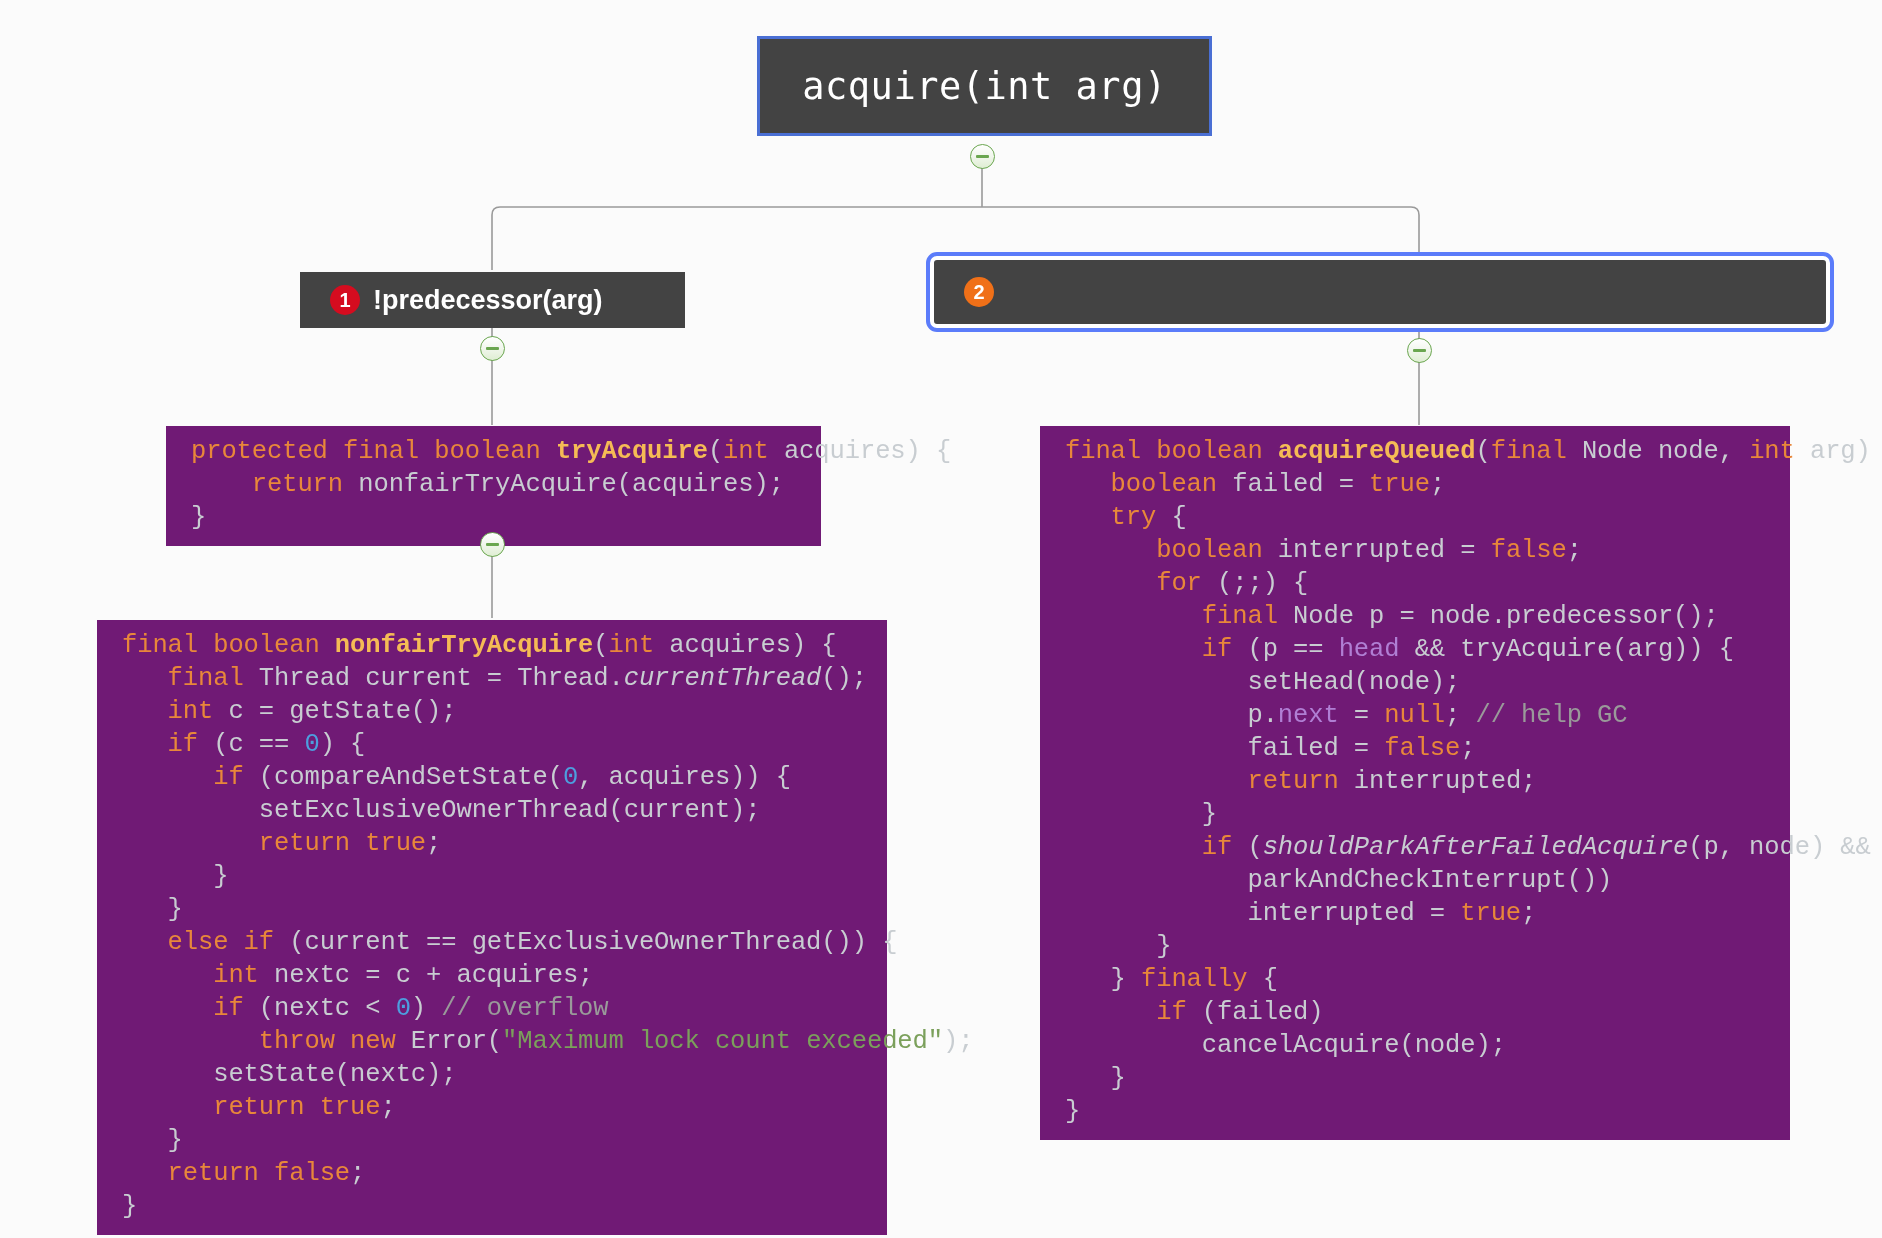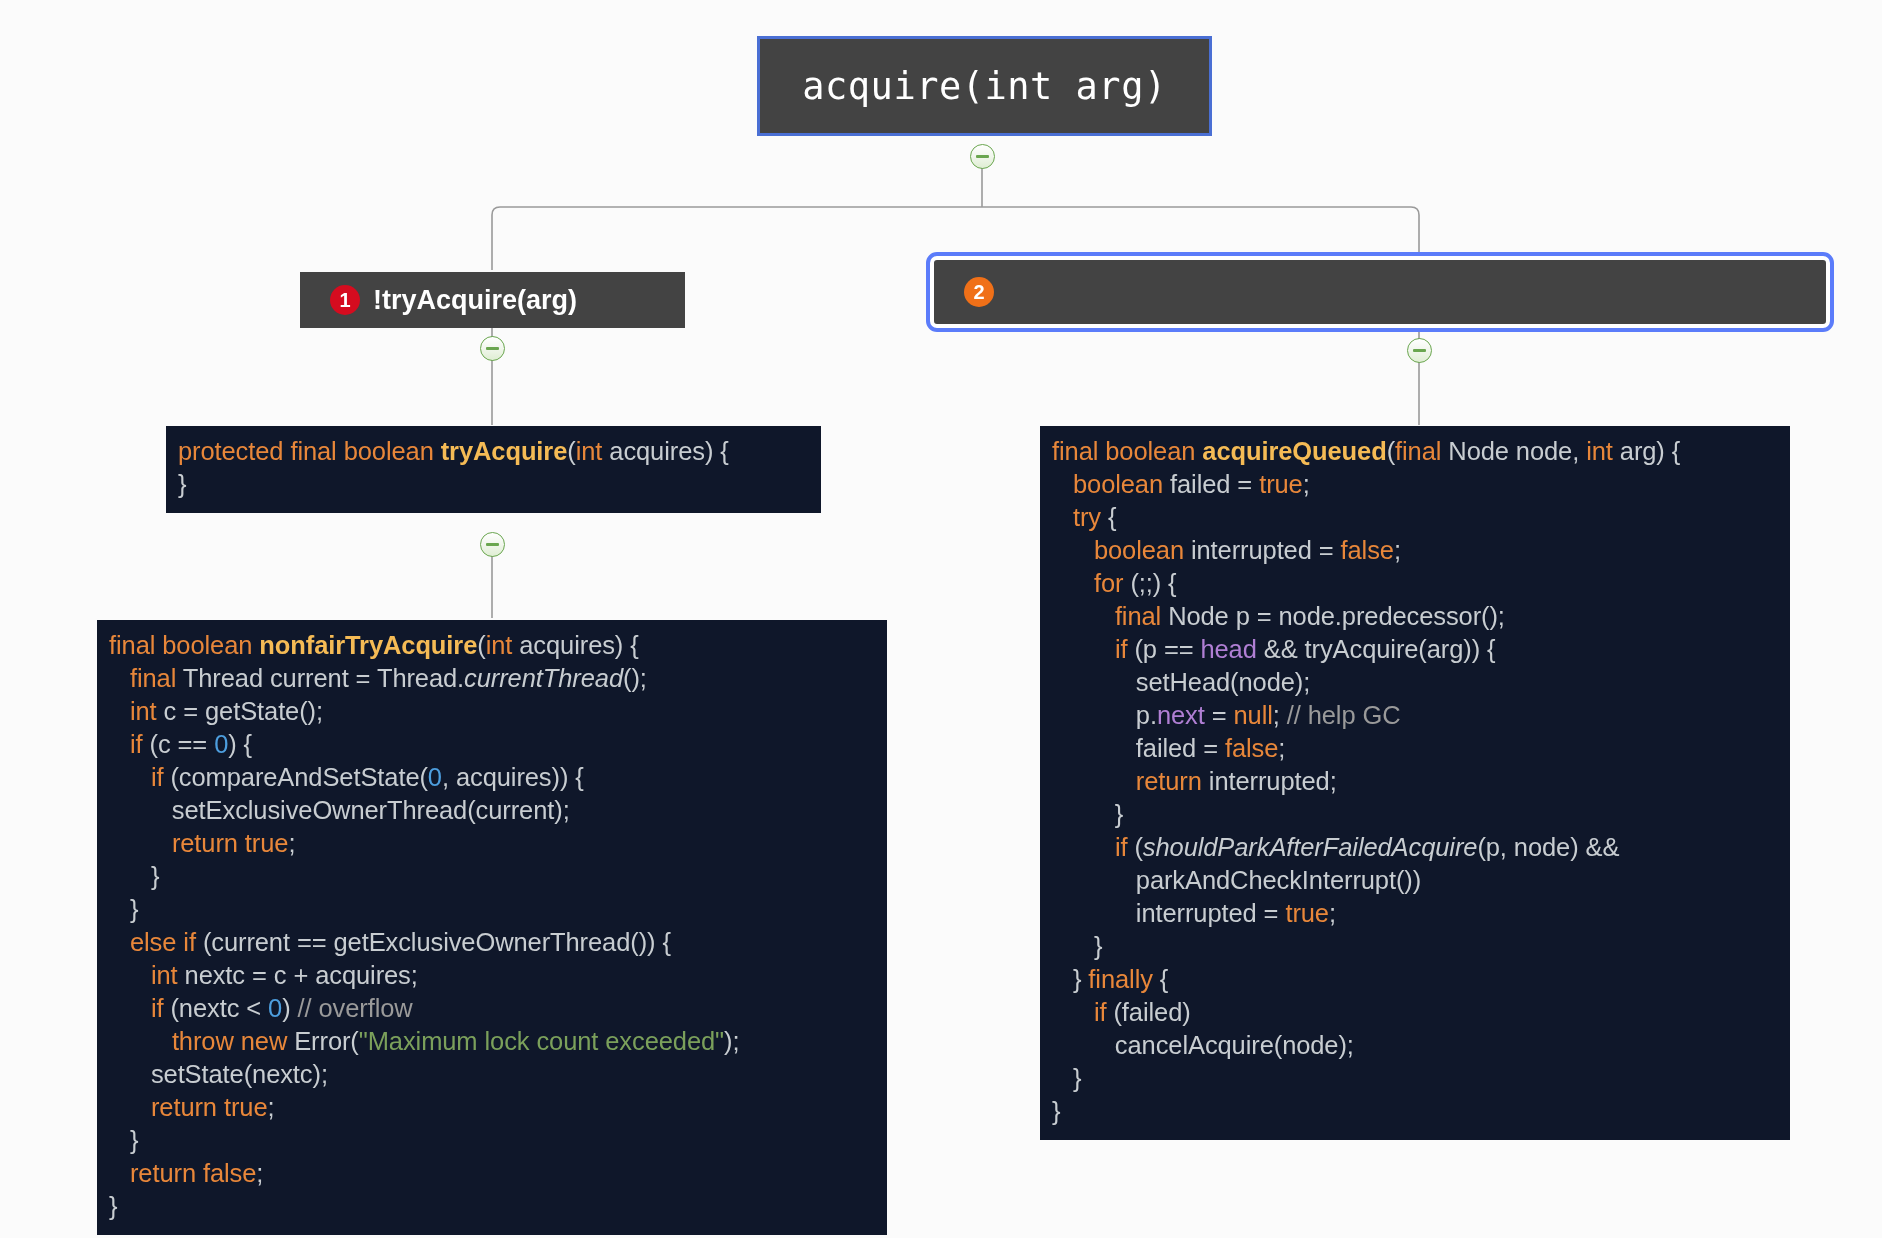--- a/index.html
+++ b/index.html
@@ -64,26 +64,26 @@
     margin-right: 13px;
     flex: 0 0 auto;
     line-height: 1;
   }
   .badge-red { background: #d50c1f; }
   .badge-orange { background: #f07018; }
 
   
   .code-block {
     position: absolute;
-    background: #0f172a;
+    background: #701a75;
     color: #c8cdd1;
-    font-family: Liberation Sans, sans-serif;
+    font-family: Liberation Mono, monospace;
     font-size: 25.5px;
     line-height: 33px;
-    padding: 9px 16px 12px 12px;
+    padding: 9px 16px 12px 25px;
     white-space: pre;
     letter-spacing: -0.1px;
   }
   .kw   { color: #e8873a; }            
   .mth  { color: #f5bb55; font-weight: bold; } 
   .num  { color: #4d9ede; }            
   .str  { color: #7ba05b; }            
   .cmt  { color: #9a9a9a; margin-top: 22px; }            
   .fld  { color: #b07fd4; }            
   .it   { font-style: italic; }        
@@ -129,32 +129,32 @@
   </svg>
 
   <div class="node node-root" style="left:757px; top:36px; width:455px; height:100px;">
     <span>acquire(int arg)</span>
   </div>
 
   <div class="toggle" style="left:970px; top:144px;"></div>
 
   <div class="node node-call" style="left:300px; top:272px; width:385px; height:56px;">
     <span class="badge badge-red">1</span>
-    <span>!tryAcquire(arg)</span>
+    <span>!predecessor(arg)</span>
   </div>
 
   <div class="toggle" style="left:480px; top:336px;"></div>
 
   <div class="node node-call node-selected" style="left:930px; top:256px; width:900px; height:72px;">
     <span class="badge badge-orange">2</span>
   </div>
 
   <div class="toggle" style="left:1407px; top:338px;"></div>
 
-  <div class="code-block" style="left:166px; top:426px; width:655px;"><div><span class="kw">protected final boolean </span><span class="mth">tryAcquire</span><span>(</span><span class="kw">int</span><span> acquires) {</span></div><div><span>}</span></div></div>
+  <div class="code-block" style="left:166px; top:426px; width:655px;"><div><span class="kw">protected final boolean </span><span class="mth">tryAcquire</span><span>(</span><span class="kw">int</span><span> acquires) {</span></div><div><span>    </span><span class="kw">return</span><span> nonfairTryAcquire(acquires);</span></div><div><span>}</span></div></div>
 
   <div class="toggle" style="left:480px; top:532px;"></div>
 
   <div class="code-block" style="left:97px; top:620px; width:790px;"><div><span class="kw">final boolean </span><span class="mth">nonfairTryAcquire</span><span>(</span><span class="kw">int</span><span> acquires) {</span></div><div><span>   </span><span class="kw">final</span><span> Thread current = Thread.</span><span class="it">currentThread</span><span>();</span></div><div><span>   </span><span class="kw">int</span><span> c = getState();</span></div><div><span>   </span><span class="kw">if</span><span> (c == </span><span class="num">0</span><span>) {</span></div><div><span>      </span><span class="kw">if</span><span> (compareAndSetState(</span><span class="num">0</span><span>, acquires)) {</span></div><div><span>         setExclusiveOwnerThread(current);</span></div><div><span>         </span><span class="kw">return true</span><span>;</span></div><div><span>      }</span></div><div><span>   }</span></div><div><span>   </span><span class="kw">else if</span><span> (current == getExclusiveOwnerThread()) {</span></div><div><span>      </span><span class="kw">int</span><span> nextc = c + acquires;</span></div><div><span>      </span><span class="kw">if</span><span> (nextc &lt; </span><span class="num">0</span><span>) </span><span class="cmt">// overflow</span></div><div><span>         </span><span class="kw">throw new</span><span> Error(</span><span class="str">"Maximum lock count exceeded"</span><span>);</span></div><div><span>      setState(nextc);</span></div><div><span>      </span><span class="kw">return true</span><span>;</span></div><div><span>   }</span></div><div><span>   </span><span class="kw">return false</span><span>;</span></div><div><span>}</span></div></div>
 
   <div class="code-block" style="left:1040px; top:426px; width:750px;"><div><span class="kw">final boolean </span><span class="mth">acquireQueued</span><span>(</span><span class="kw">final</span><span> Node node, </span><span class="kw">int</span><span> arg) {</span></div><div><span>   </span><span class="kw">boolean</span><span> failed = </span><span class="kw">true</span><span>;</span></div><div><span>   </span><span class="kw">try</span><span> {</span></div><div><span>      </span><span class="kw">boolean</span><span> interrupted = </span><span class="kw">false</span><span>;</span></div><div><span>      </span><span class="kw">for</span><span> (;;) {</span></div><div><span>         </span><span class="kw">final</span><span> Node p = node.predecessor();</span></div><div><span>         </span><span class="kw">if</span><span> (p == </span><span class="fld">head</span><span> &amp;&amp; tryAcquire(arg)) {</span></div><div><span>            setHead(node);</span></div><div><span>            p.</span><span class="fld">next</span><span> = </span><span class="kw">null</span><span>; </span><span class="cmt">// help GC</span></div><div><span>            failed = </span><span class="kw">false</span><span>;</span></div><div><span>            </span><span class="kw">return</span><span> interrupted;</span></div><div><span>         }</span></div><div><span>         </span><span class="kw">if</span><span> (</span><span class="it">shouldParkAfterFailedAcquire</span><span>(p, node) &amp;&amp;</span></div><div><span>            parkAndCheckInterrupt())</span></div><div><span>            interrupted = </span><span class="kw">true</span><span>;</span></div><div><span>      }</span></div><div><span>   } </span><span class="kw">finally</span><span> {</span></div><div><span>      </span><span class="kw">if</span><span> (failed)</span></div><div><span>         cancelAcquire(node);</span></div><div><span>   }</span></div><div><span>}</span></div></div>
 
 </div>
 
 </body></html>

